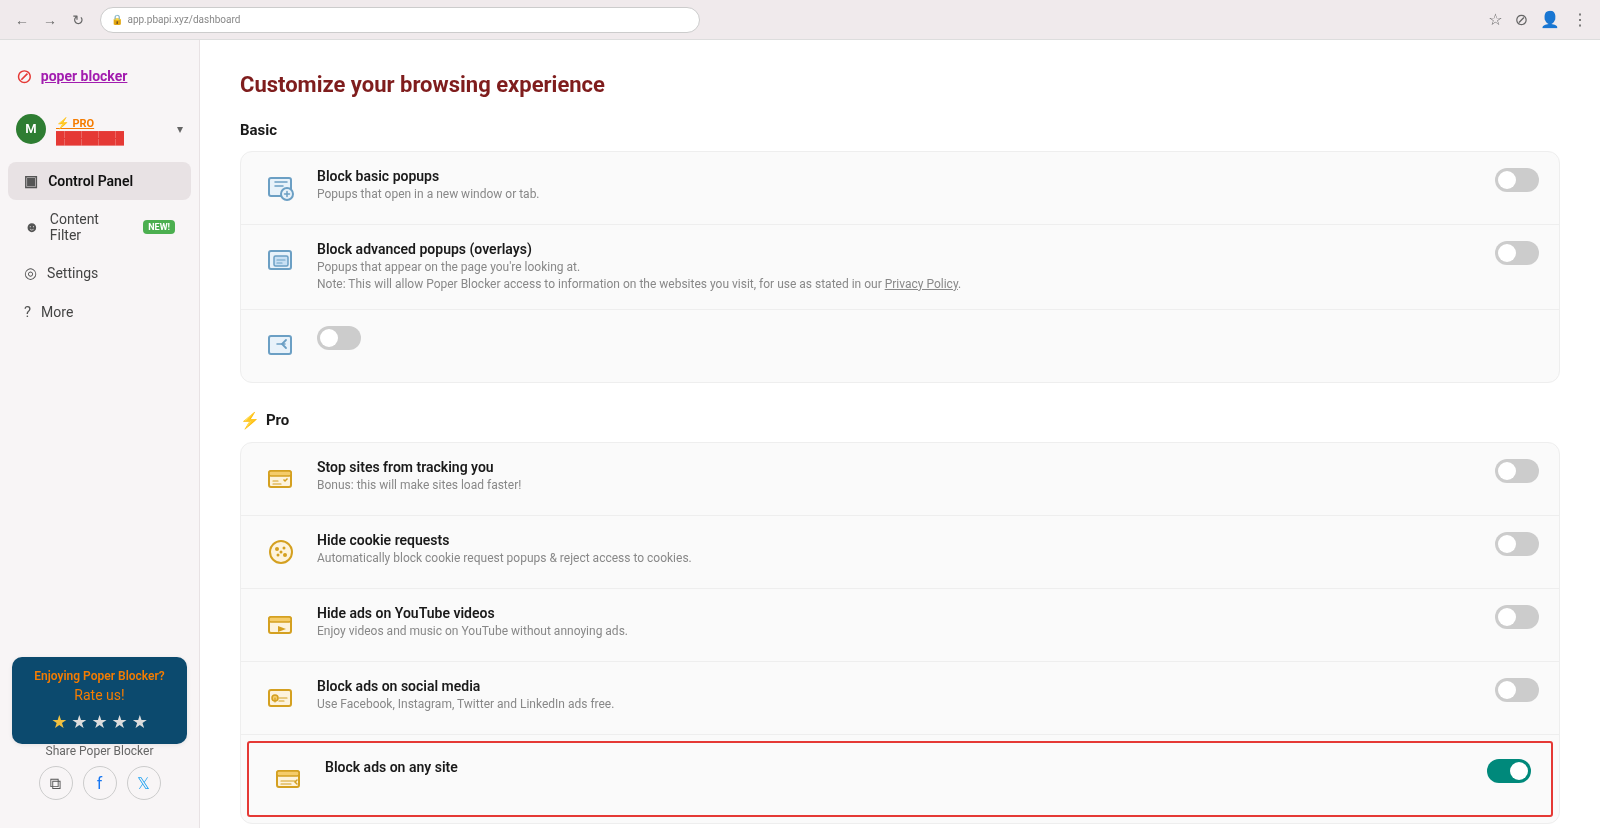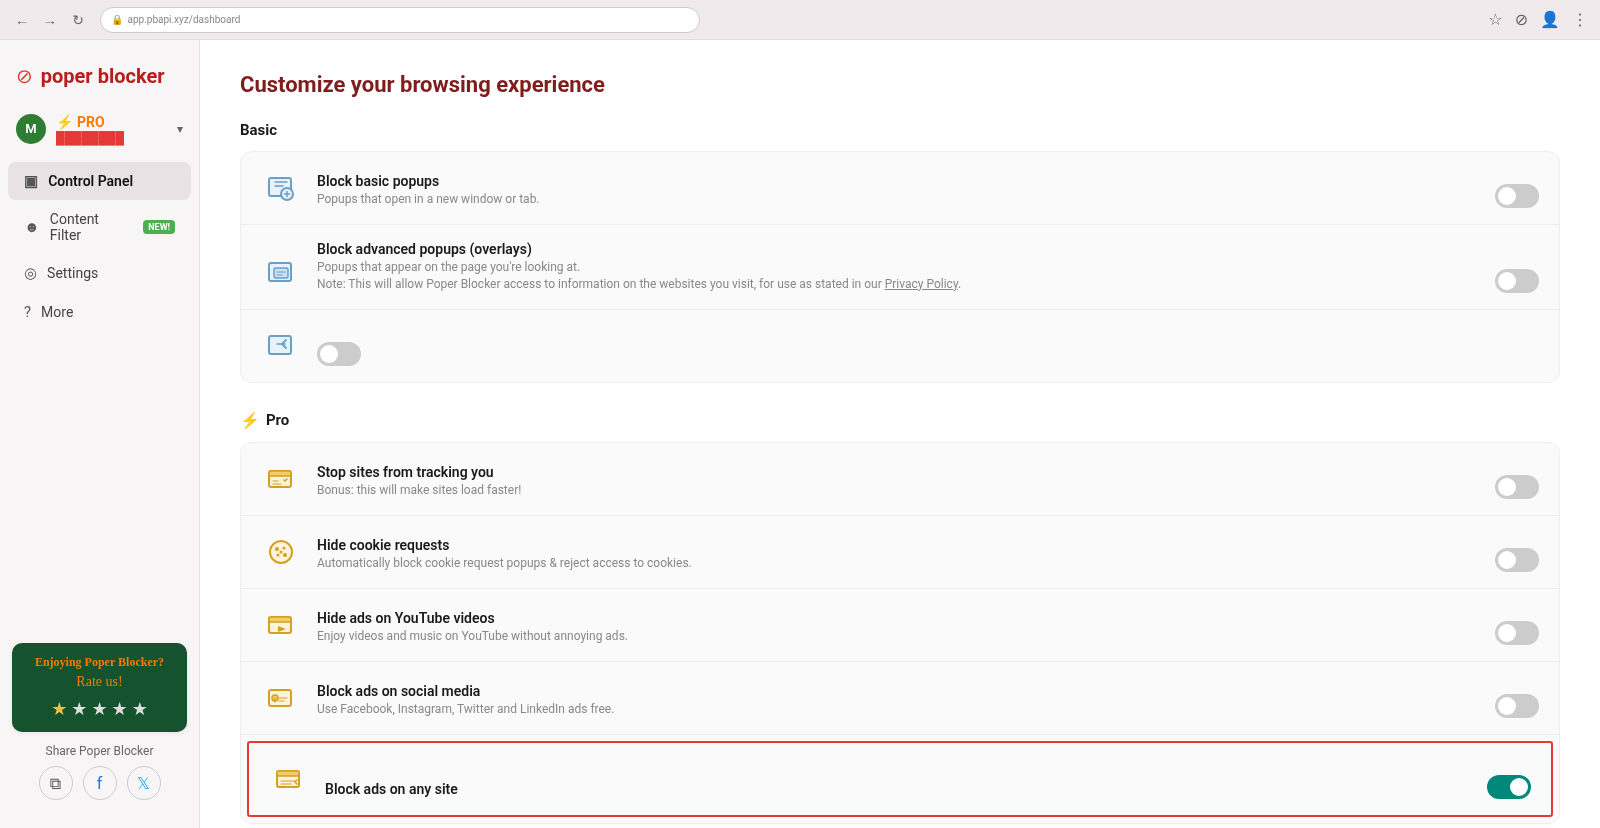--- a/index.html
+++ b/index.html
@@ -82,23 +82,24 @@
       display: flex;
       align-items: center;
       padding: 8px 16px 16px;
       gap: 8px;
     }
     .logo-icon {
       color: #e53935;
       font-size: 20px;
     }
     .logo-text {
-      font-size: 20px;
+      font-size: 14px;
       font-weight: 700;
-      color: #b91c1c;
+      color: #a21caf;
+      text-decoration: underline;
     }
     .sidebar-user {
       display: flex;
       align-items: center;
       padding: 8px 16px;
       gap: 10px;
       margin-bottom: 8px;
     }
     .user-avatar {
       width: 30px; height: 30px;
@@ -116,23 +117,24 @@
       font-size: 12px;
       font-weight: 500;
       color: #333;
       text-decoration: line-through;
       color: #e53935;
     }
     .pro-badge {
       display: inline-flex;
       align-items: center;
       gap: 3px;
-      font-size: 14px;
+      font-size: 11px;
       font-weight: 700;
       color: #f57c00;
+      text-decoration: underline;
     }
     .chevron-icon { color: #666; font-size: 12px; }
 
     .sidebar-nav {
       flex: 1;
     }
     .nav-item {
       display: flex;
       align-items: center;
       padding: 10px 16px;
@@ -157,27 +159,25 @@
       padding: 2px 5px;
       border-radius: 4px;
       margin-left: 4px;
     }
 
     
     .sidebar-bottom {
       padding: 12px;
     }
     .rate-card {
-      background: #14532d;
+      background: #0c4a6e;
       border-radius: 10px;
       padding: 12px;
       text-align: center;
-      margin-bottom: 12px;
       box-shadow: 0 1px 4px rgba(0,0,0,0.08);
-      font-family: Liberation Serif, serif;
     }
     .rate-title {
       font-size: 12px;
       font-weight: 600;
       color: #f57c00;
       margin-bottom: 4px;
     }
     .rate-subtitle {
       font-size: 14px;
       color: #f57c00;
@@ -241,21 +241,21 @@
     
     .settings-card {
       background: #fafafa;
       border: 1px solid #eee;
       border-radius: 12px;
       margin-bottom: 28px;
       overflow: hidden;
     }
     .settings-row {
       display: flex;
-      align-items: flex-end;
+      align-items: flex-start;
       padding: 16px 20px;
       border-bottom: 1px solid #eee;
       gap: 16px;
     }
     .settings-row:last-child { border-bottom: none; }
     .settings-row.highlighted {
       border: 2px solid #e53935;
       border-radius: 10px;
       margin: 4px;
     }

